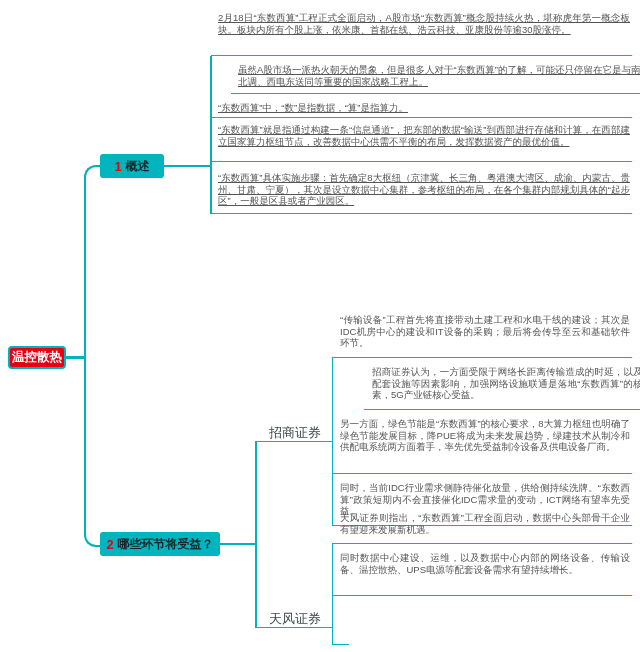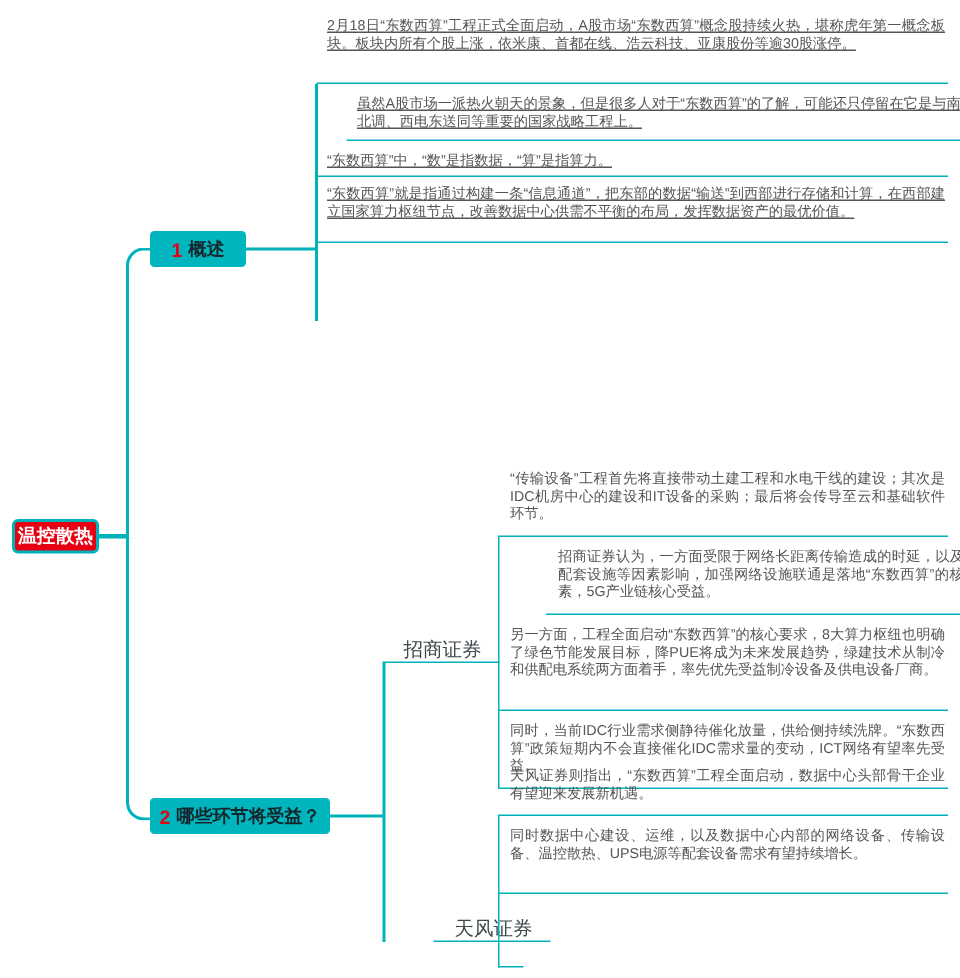--- a/index.html
+++ b/index.html
@@ -57,38 +57,39 @@
     <span class="num">1</span>
     <span class="lbl">概述</span>
   </div>
   <div class="hline" style="left:164px;top:165px;width:47px;height:1.5px;"></div>
   <div class="vline" style="left:210px;top:56px;width:1.5px;height:158px;"></div>
 
   <div class="note col-a" style="top:12px;height:44px;"><span>2月18日“东数西算”工程正式全面启动，A股市场“东数西算”概念股持续火热，堪称虎年第一概念板块。板块内所有个股上涨，依米康、首都在线、浩云科技、亚康股份等逾30股涨停。</span></div>
   <div class="note col-a" style="top:64px;height:30px;margin-left:20px;"><span>虽然A股市场一派热火朝天的景象，但是很多人对于“东数西算”的了解，可能还只停留在它是与南水北调、西电东送同等重要的国家战略工程上。</span></div>
   <div class="note col-a" style="top:102px;height:16px;"><span>“东数西算”中，“数”是指数据，“算”是指算力。</span></div>
   <div class="note col-a" style="top:124px;height:38px;"><span>“东数西算”就是指通过构建一条“信息通道”，把东部的数据“输送”到西部进行存储和计算，在西部建立国家算力枢纽节点，改善数据中心供需不平衡的布局，发挥数据资产的最优价值。</span></div>
+  <div class="note col-a" style="top:172px;height:42px;"><span>“东数西算”具体实施步骤：首先确定8大枢纽（京津冀、长三角、粤港澳大湾区、成渝、内蒙古、贵州、甘肃、宁夏），其次是设立数据中心集群，参考枢纽的布局，在各个集群内部规划具体的“起步区”，一般是区县或者产业园区。</span></div>
 
   <div class="branch-node" style="left:100px;top:532px;width:120px;">
     <span class="num">2</span>
     <span class="lbl">哪些环节将受益？</span>
   </div>
   <div class="hline" style="left:220px;top:543px;width:36px;height:1.5px;"></div>
   <div class="vline" style="left:255px;top:442px;width:1.5px;height:186px;"></div>
 
   <div class="sub-label" style="left:255px;top:425px;">
     <span>招商证券</span>
   </div>
   <div class="vline" style="left:331.5px;top:358px;width:1.5px;height:168px;"></div>
   <div class="note col-b" style="top:314px;height:44px;"><span>“传输设备”工程首先将直接带动土建工程和水电干线的建设；其次是IDC机房中心的建设和IT设备的采购；最后将会传导至云和基础软件环节。</span></div>
   <div class="note col-b" style="top:366px;height:44px;margin-left:32px;"><span>招商证券认为，一方面受限于网络长距离传输造成的时延，以及相关配套设施等因素影响，加强网络设施联通是落地“东数西算”的核心要素，5G产业链核心受益。</span></div>
-  <div class="note col-b" style="top:418px;height:56px;"><span>另一方面，工程全面启动“东数西算”的核心要求，8大算力枢纽也明确了绿色节能发展目标，降PUE将成为未来发展趋势，绿建技术从制冷和供配电系统两方面着手，率先优先受益制冷设备及供电设备厂商。</span></div>
+  <div class="note col-b" style="top:418px;height:56px;"><span>另一方面，绿色节能是“东数西算”的核心要求，8大算力枢纽也明确了绿色节能发展目标，降PUE将成为未来发展趋势，绿建技术从制冷和供配电系统两方面着手，率先优先受益制冷设备及供电设备厂商。</span></div>
   <div class="note col-b" style="top:482px;height:44px;"><span>同时，当前IDC行业需求侧静待催化放量，供给侧持续洗牌。“东数西算”政策短期内不会直接催化IDC需求量的变动，ICT网络有望率先受益。</span></div>
 
-  <div class="sub-label" style="left:255px;top:611px;margin-left:34px;">
+  <div class="sub-label" style="left:255px;top:611px;">
     <span>天风证券</span>
   </div>
   <div class="vline" style="left:331.5px;top:544px;width:1.5px;height:101px;"></div>
   <div class="hline" style="left:331.5px;top:643.5px;width:17px;height:1.5px;"></div>
   <div class="note col-b" style="top:512px;height:32px;"><span>天风证券则指出，“东数西算”工程全面启动，数据中心头部骨干企业有望迎来发展新机遇。</span></div>
   <div class="note col-b" style="top:552px;height:44px;"><span>同时数据中心建设、运维，以及数据中心内部的网络设备、传输设备、温控散热、UPS电源等配套设备需求有望持续增长。</span></div>
 
 </div>
 
 </body></html>

